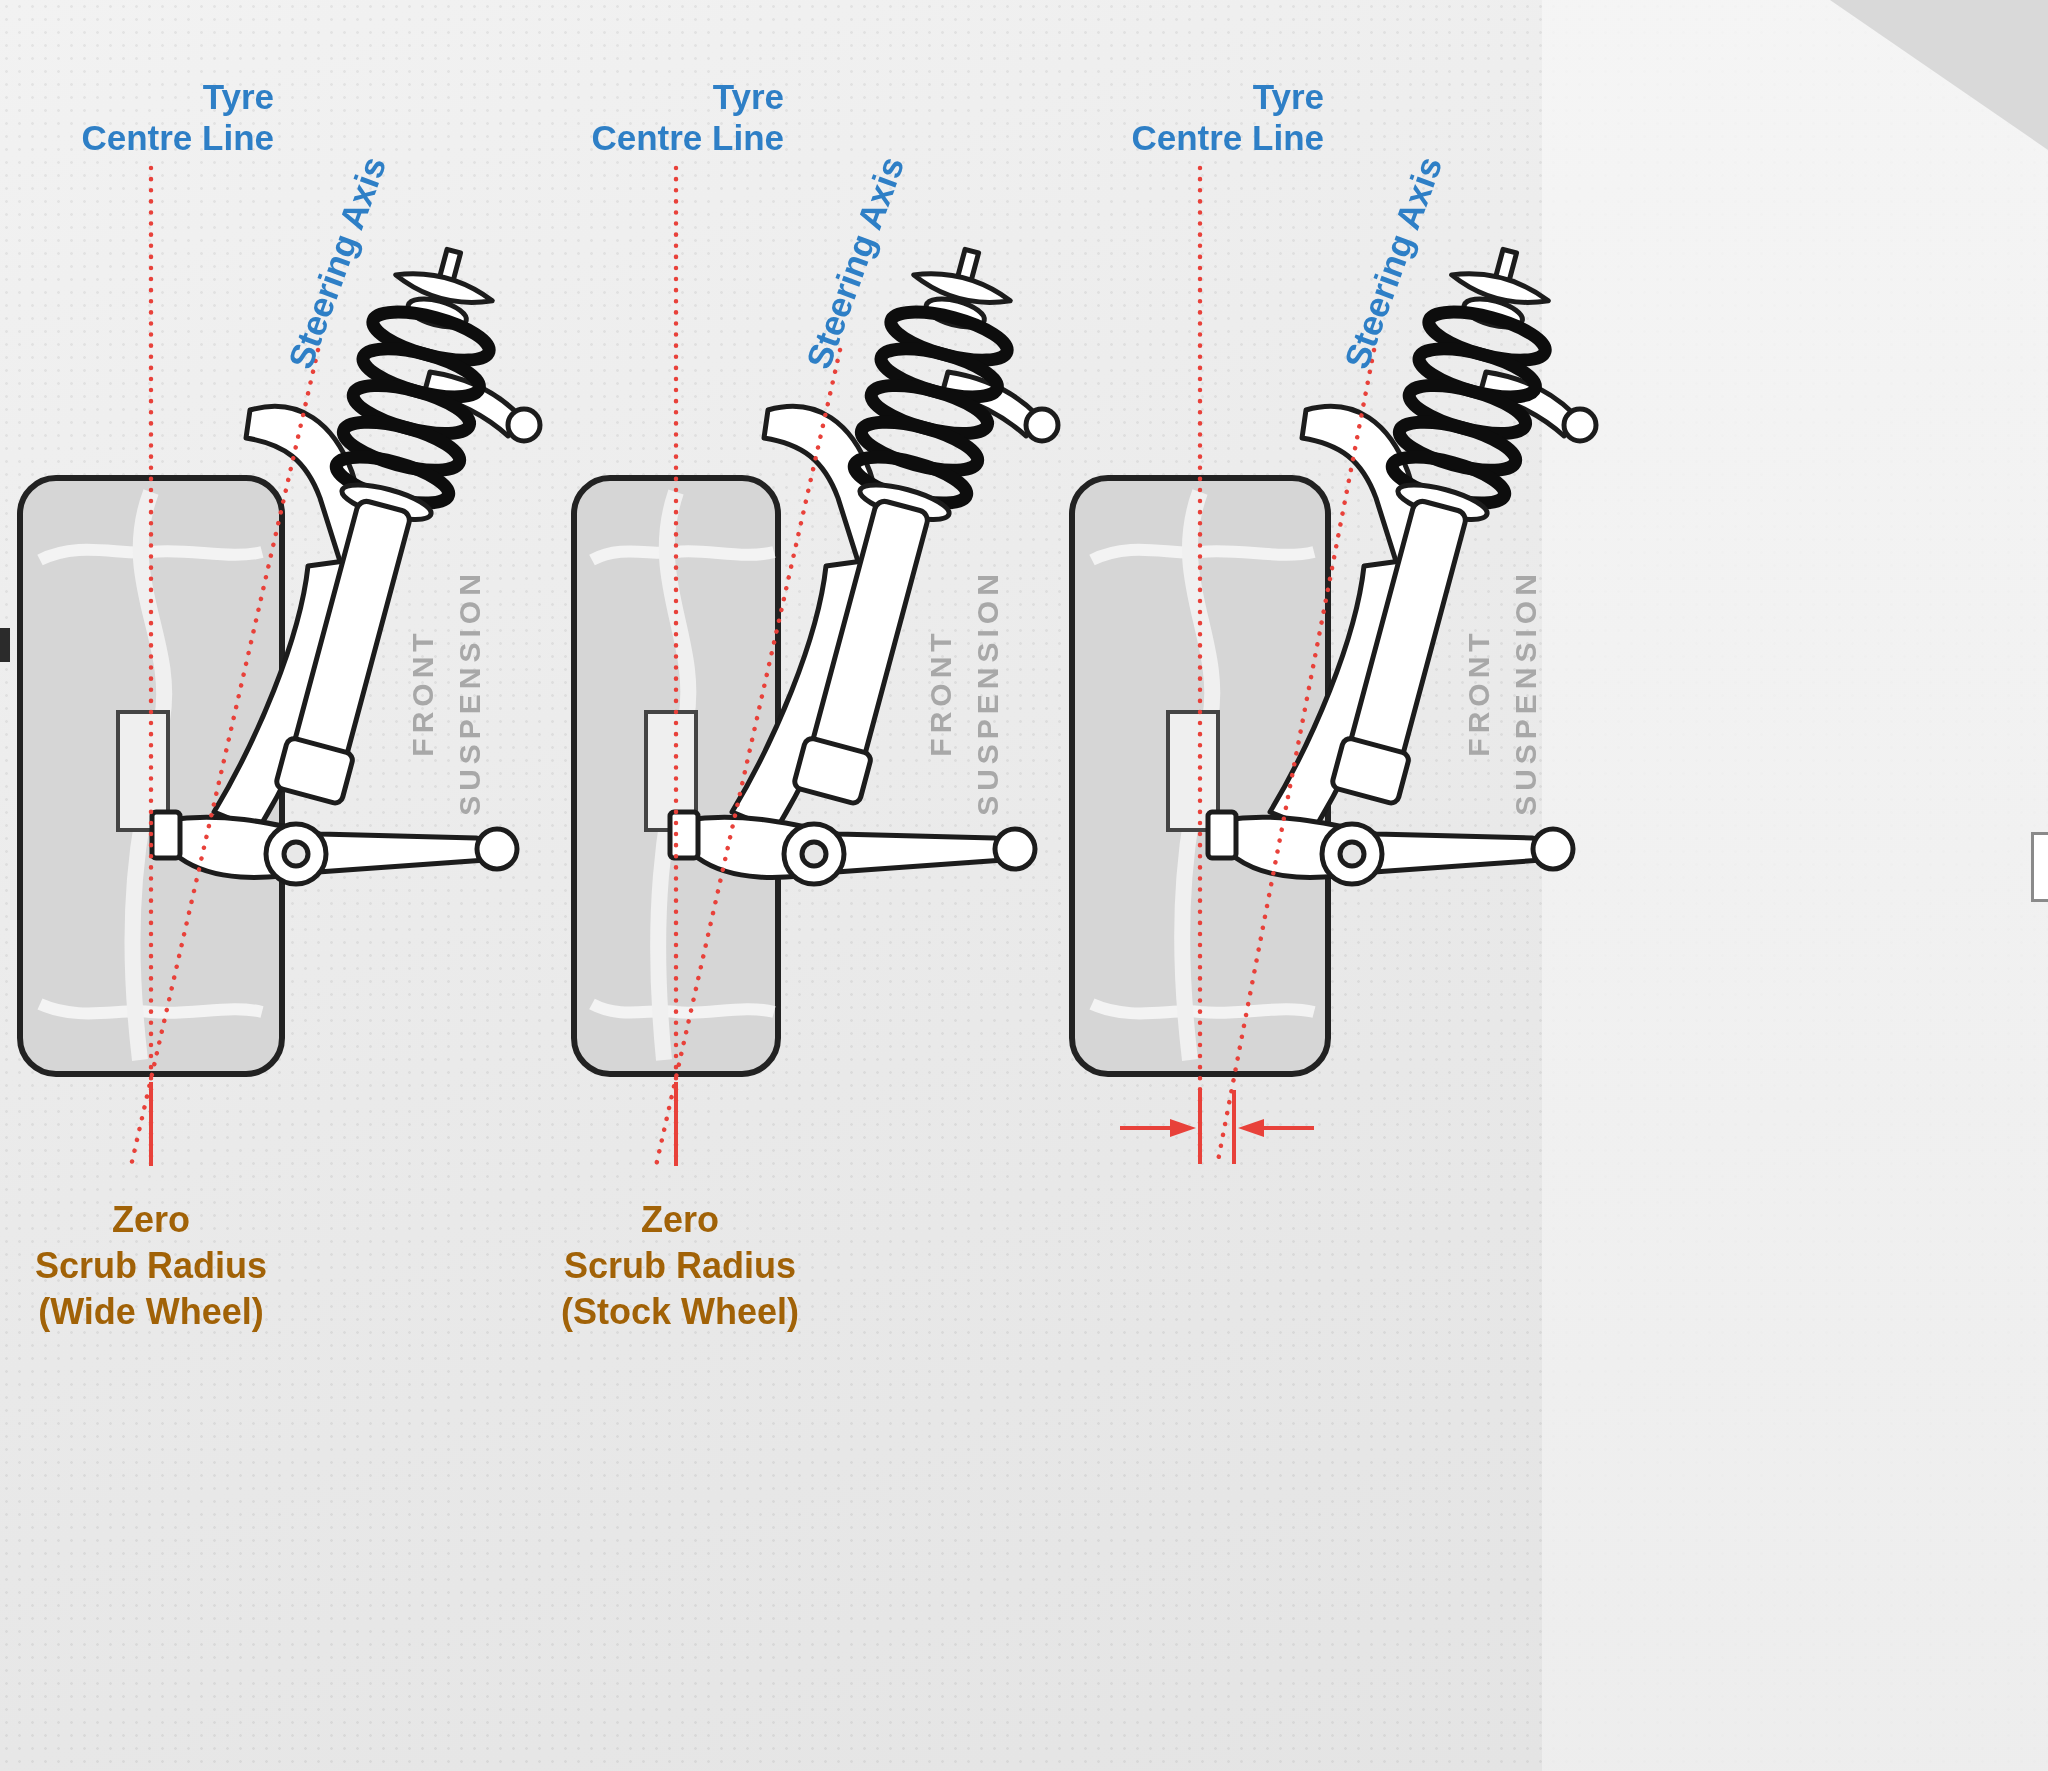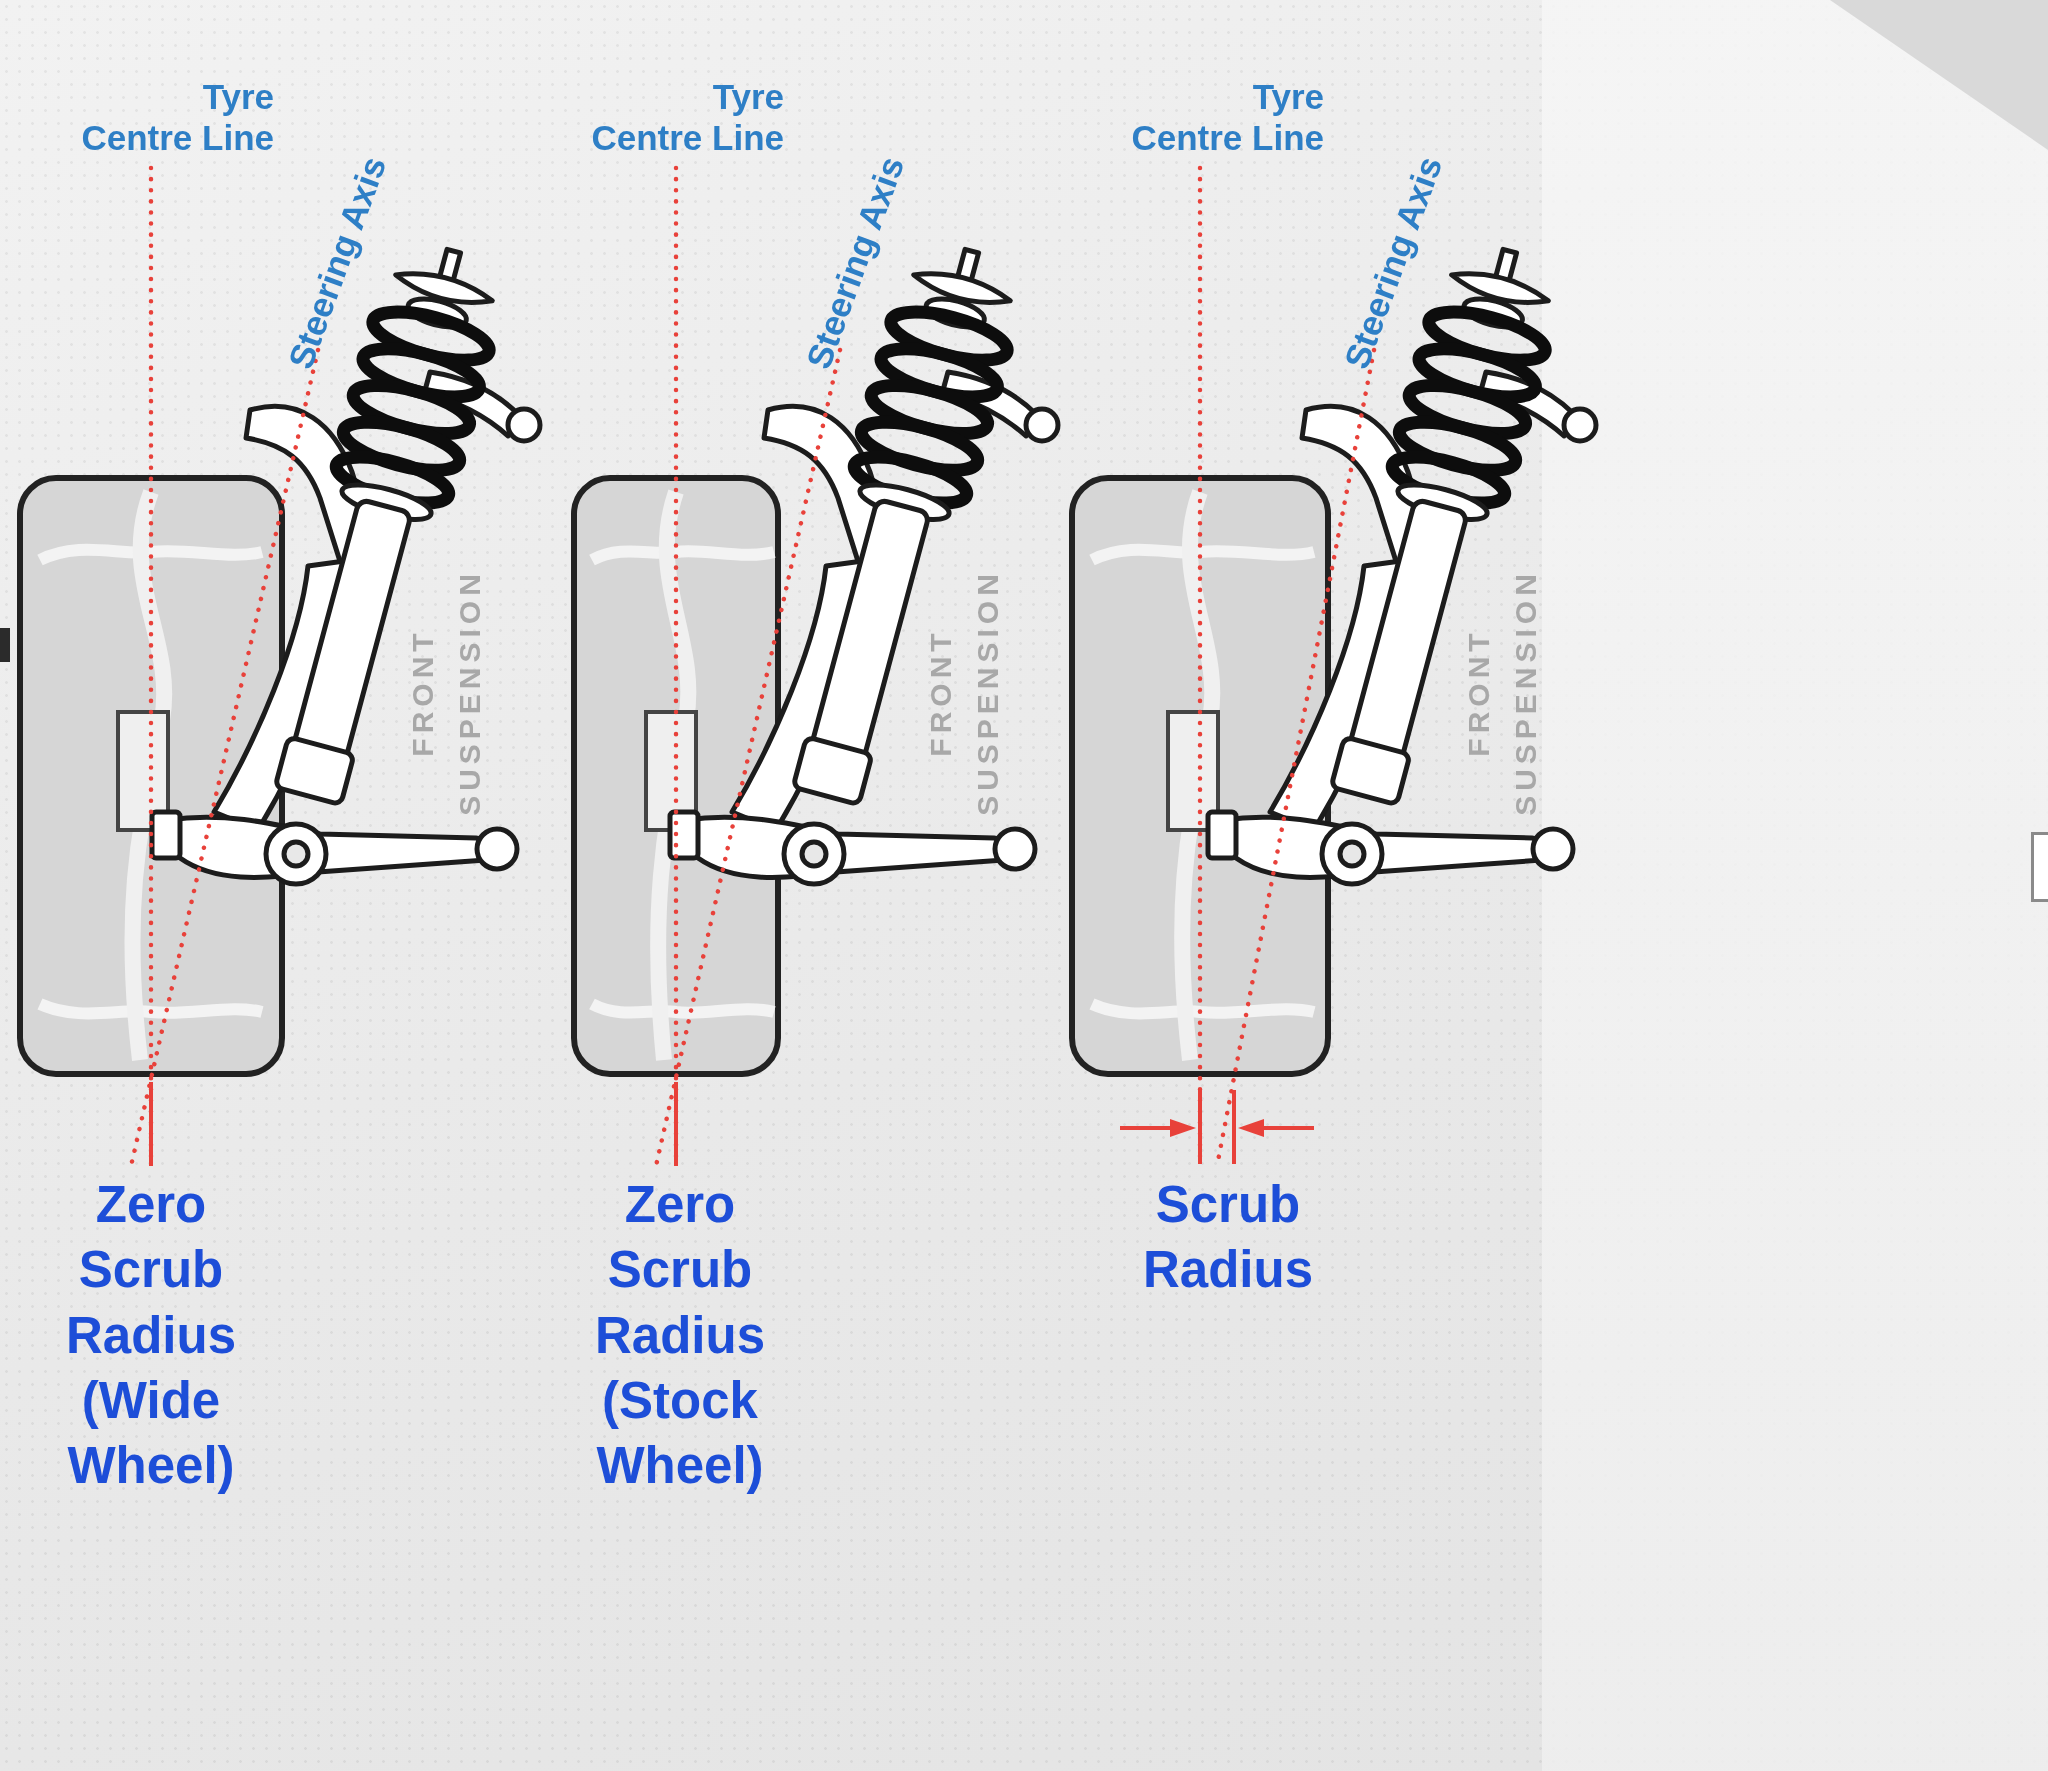--- a/index.html
+++ b/index.html
@@ -17,21 +17,21 @@
     background:#d9d9d9;clip-path:polygon(0 0,100% 0,100% 100%);}
   .edge-artifact-left{position:absolute;top:628px;left:0;width:10px;height:34px;background:#2b2b2b;}
   .edge-artifact-right{position:absolute;top:832px;right:0;width:14px;height:64px;background:#ffffff;border:3px solid #8a8a8a;border-right:none;}
   .panel{position:absolute;top:0;width:560px;height:1500px;}
   .lbl{position:absolute;white-space:pre-line;font-weight:bold;}
   .tyre-lbl{top:76px;width:246px;text-align:right;font-size:35px;line-height:1.18;color:#2e7fc6;}
   .steer-lbl{top:334px;left:318px;font-size:35px;color:#2e7fc6;transform:rotate(-70deg);
     transform-origin:0 100%;white-space:nowrap;}
   .front-lbl{top:646px;left:286px;width:320px;text-align:center;font-size:30px;font-weight:bold;
     letter-spacing:5px;color:#a8a8a8;transform:rotate(-90deg);line-height:1.55;white-space:pre-line;}
-  .caption{top:1172px;text-align:center;font-size:51px;line-height:1.28;color:#1d4ed8;}
+  .caption{top:1197px;text-align:center;font-size:36px;line-height:1.28;color:#a16207;}
   svg.diagram{position:absolute;top:0;left:0;}
 </style>
 </head>
 <body>
 
 <svg width="0" height="0" style="position:absolute" aria-hidden="true">
   <defs>
     <g id="strutAsm" stroke="#1c1c1c" stroke-width="5" fill="#ffffff" stroke-linejoin="round">
       <path d="M430,372 C470,378 498,394 518,414 L508,436 C486,416 456,400 424,394 Z"></path>
       <circle cx="524" cy="425" r="16"></circle>
@@ -139,15 +139,13 @@
       <line x1="178" y1="1090" x2="178" y2="1164" stroke-width="4"></line>
       <line x1="64" y1="1128" x2="114" y2="1128" stroke-width="4"></line>
       <line x1="208" y1="1128" x2="258" y2="1128" stroke-width="4"></line>
       <polygon points="140,1128 114,1119 114,1137" stroke="none"></polygon>
       <polygon points="182,1128 208,1119 208,1137" stroke="none"></polygon>
     </g>
   </svg>
   <div class="lbl tyre-lbl" style="left:22px">Tyre
 Centre Line</div>
   <div class="lbl steer-lbl">Steering Axis</div>
-  <div class="lbl caption" style="left:22px;width:300px">Scrub
-Radius</div>
 </div>
 
 </body></html>

